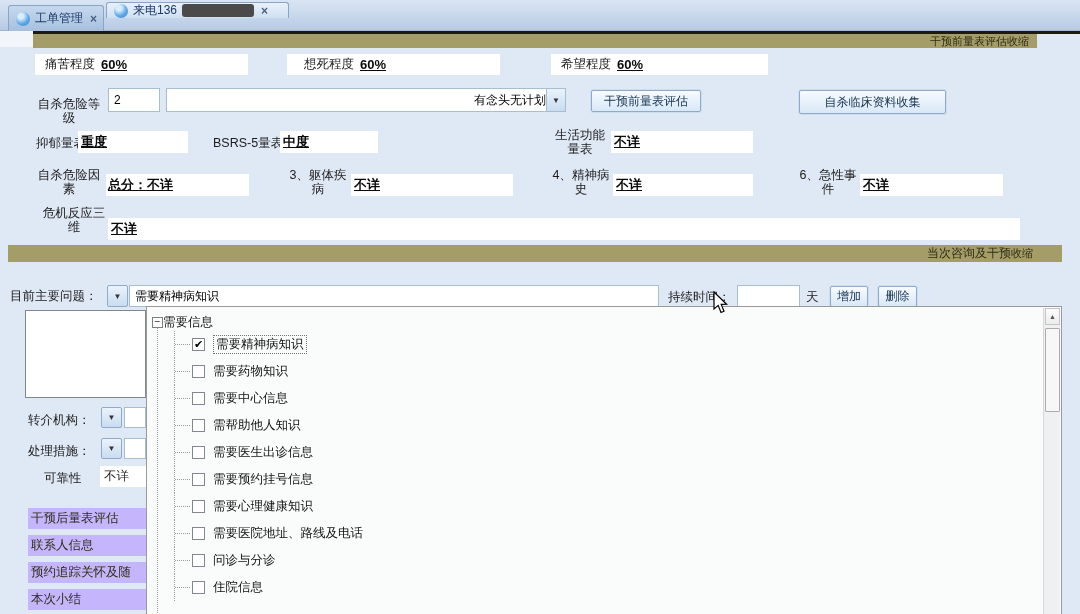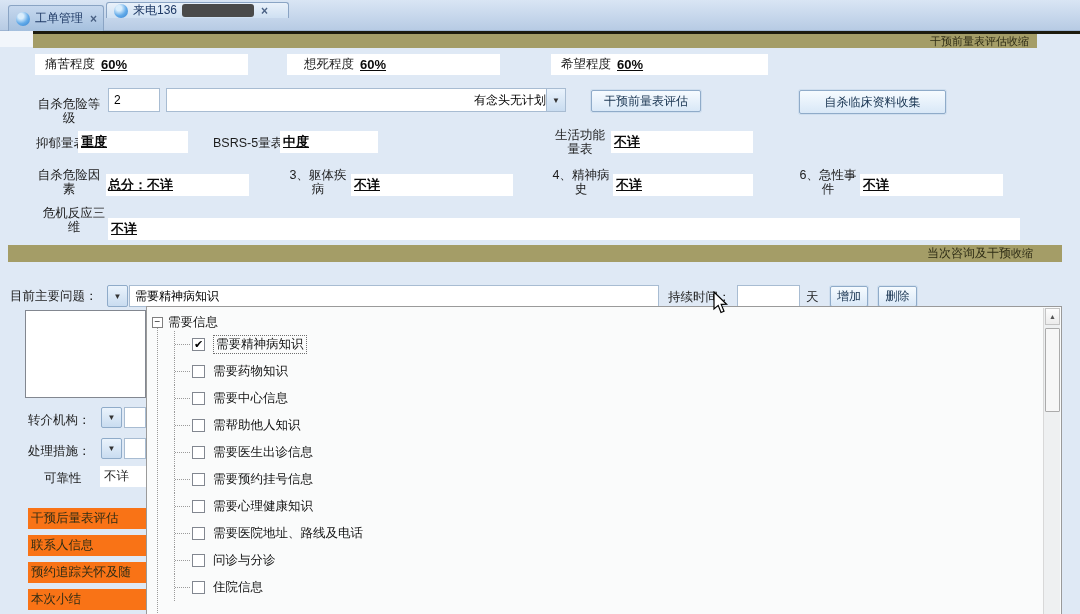--- a/index.html
+++ b/index.html
@@ -37,36 +37,36 @@
   .arrowbtn { width:19px; height:100%; background:linear-gradient(#eaf3fc,#c9dcf0); border-left:1px solid #a8bcd2; display:flex; align-items:center; justify-content:center; font-size:8px; color:#333; cursor:pointer; }
   .ddbtn { background:linear-gradient(#eaf3fc,#c9dcf0); border:1px solid #8fabc9; display:flex; align-items:center; justify-content:center; font-size:8px; color:#333; border-radius:2px; cursor:pointer; }
   .btn { background:linear-gradient(#f6fbff,#d9e8f7); border:1px solid #8fabc9; box-shadow:0 0 0 1px #cfdeee; border-radius:2px; font-size:12px; color:#16324f; cursor:pointer; }
   .notes { background:#fff; border:1px solid #828790; }
 
   
   .treepanel { left:146px; top:306px; width:916px; height:320px; background:#fafbfb; border:1px solid #9a9a9a; }
   .rootline { position:absolute; left:10px; top:20px; bottom:0; border-left:1px dotted #9b9b9b; }
   .rootrow { position:absolute; left:0; top:6px; height:18px; display:flex; align-items:center; }
   .expander { width:11px; height:11px; margin-left:5px; background:#fff; border:1px solid #7f7f7f; font-size:10px; line-height:8px; text-align:center; color:#222; cursor:pointer; }
-  .rootlabel { font-size:12.5px; color:#111; margin-left:5px; }
+  .rootlabel { font-size:12.5px; color:#111; }
   .treelist { position:absolute; left:0; top:24px; right:18px; }
   .trow { position:relative; height:27px; display:flex; align-items:center; }
   .tee { position:absolute; left:27px; top:0; height:100%; border-left:1px dotted #9b9b9b; }
   .tee::after { content:''; position:absolute; left:0; top:13px; width:15px; border-top:1px dotted #9b9b9b; }
   .cbx { width:13px; height:13px; margin-left:45px; background:#fff; border:1px solid #828790; font-size:11px; line-height:11px; text-align:center; color:#000; cursor:pointer; flex:0 0 auto; }
   .tlb { font-size:12.5px; color:#111; margin-left:8px; white-space:nowrap; cursor:default; }
   .tlb.sel { border:1px dotted #6e6e6e; padding:0 2px; }
 
   
   .sbar { position:absolute; right:1px; top:1px; bottom:1px; width:17px; background:#eef0f1; border-left:1px solid #d8d8d8; }
   .sbtn { position:absolute; left:1px; top:0; width:15px; height:17px; background:linear-gradient(#fdfdfd,#ececec); border:1px solid #c4c4c4; font-size:7px; color:#555; text-align:center; line-height:15px; cursor:pointer; }
   .sthumb { position:absolute; left:1px; top:20px; width:15px; height:84px; background:#f7f7f7; border:1px solid #ababab; border-radius:1px; cursor:grab; }
 
   .smlbl { font-size:12.5px; color:#1c1c1c; white-space:nowrap; }
-  .obar { background:#f97316; color:#2e2c15; font-size:12.5px; display:flex; align-items:center; padding-left:3px; cursor:pointer; }
+  .obar { background:#c4b5fd; color:#2e2c15; font-size:12.5px; display:flex; align-items:center; padding-left:3px; cursor:pointer; }
 
   .cursor { position:absolute; left:712px; top:291px; width:17px; height:24px; z-index:50; pointer-events:none; }
 </style>
 </head>
 <body>
 
 <div class="abs tabbar">
   <div class="tab tab1">
     <span class="tabicon"></span>
     <span class="tablabel">工单管理</span>

